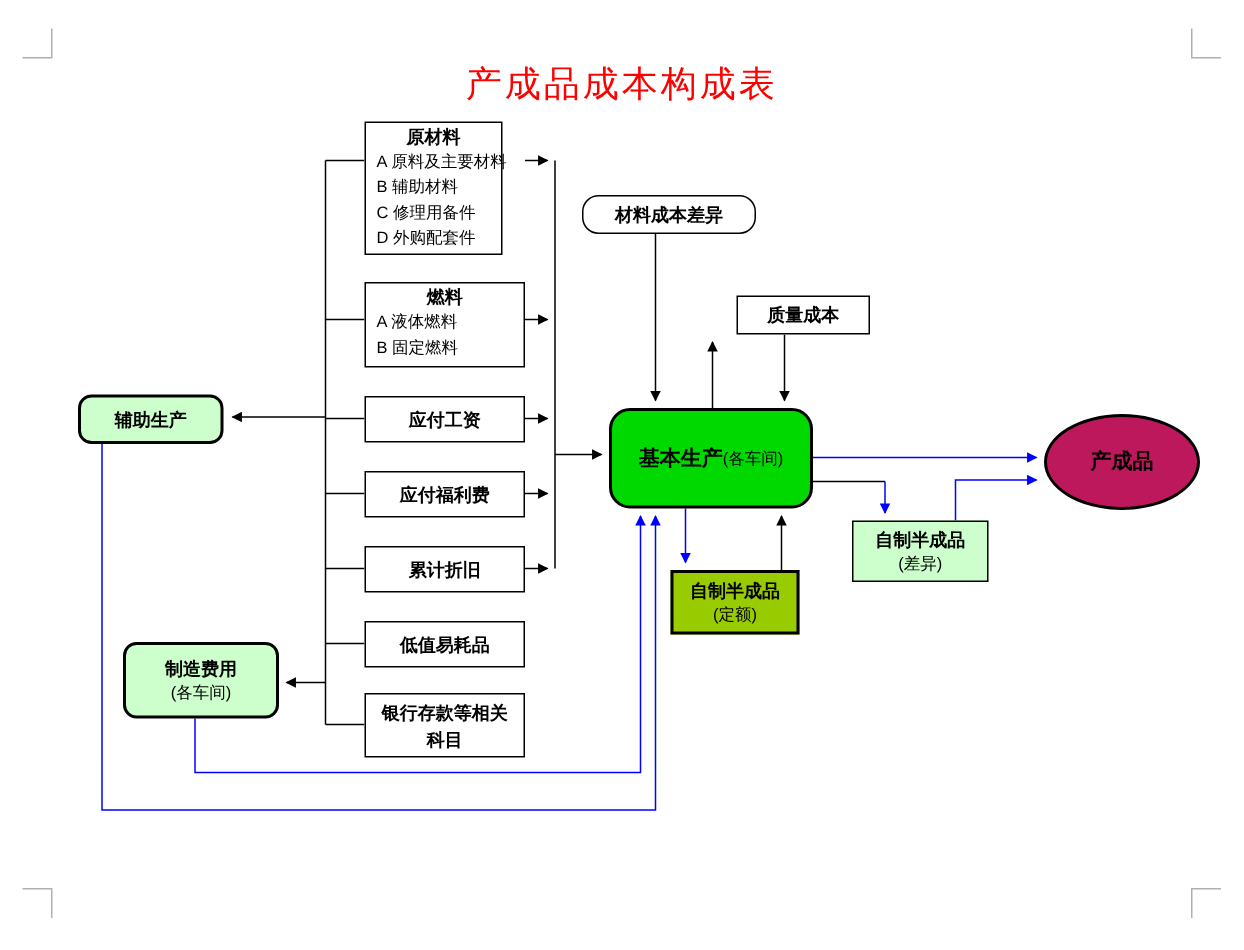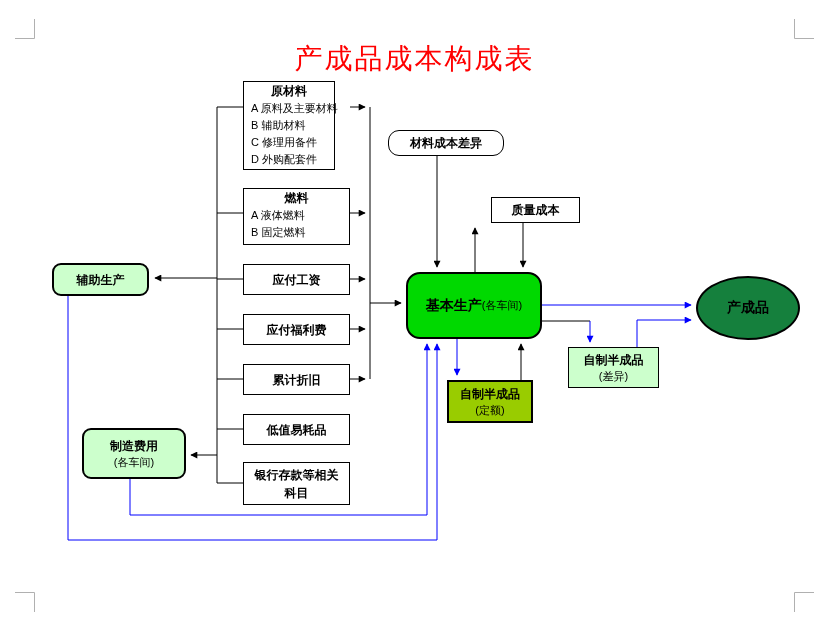--- a/index.html
+++ b/index.html
@@ -14,25 +14,25 @@
   .center-one-line { display: flex; align-items: center; justify-content: center; }
   .rounded-pale { background: #ccffcc; border: 2px solid #000000; border-radius: 9px;
                   display: flex; flex-direction: column; align-items: center; justify-content: center; }
   .olive { background: #99cc00; border: 2px solid #000000;
            display: flex; flex-direction: column; align-items: center; justify-content: center; }
   .subtitle { font-size: 11px; line-height: 15px; font-weight: normal; }
   .basic-box { background: #00d900; border: 2px solid #000000; border-radius: 14px;
                display: flex; align-items: center; justify-content: center; }
   .basic-title { font-weight: bold; font-size: 14px; }
   .basic-sub { font-size: 11px; }
-  .ellipse { background: #15803d; border: 2px solid #000000; border-radius: 50%;
+  .ellipse { background: #be185d; border: 2px solid #000000; border-radius: 50%;
              display: flex; align-items: center; justify-content: center; }
   .ellipse-title { font-weight: bold; font-size: 14px; }
   .page-title { position: absolute; left: 0; top: 40px; width: 829px; text-align: center;
-                color: #ff0000; font-size: 28px; letter-spacing: 2px; z-index: 2;
+                color: #ff0000; font-size: 24px; letter-spacing: 2px; z-index: 2;
                 font-family: "Liberation Serif", "DejaVu Serif", serif; }
   .two-line { display: flex; flex-direction: column; align-items: center; justify-content: center; }
 </style>
 </head>
 <body>
 
 <div class="canvas">
 
   <svg class="lines" width="829" height="633" viewBox="0 0 829 633">
     <defs>

